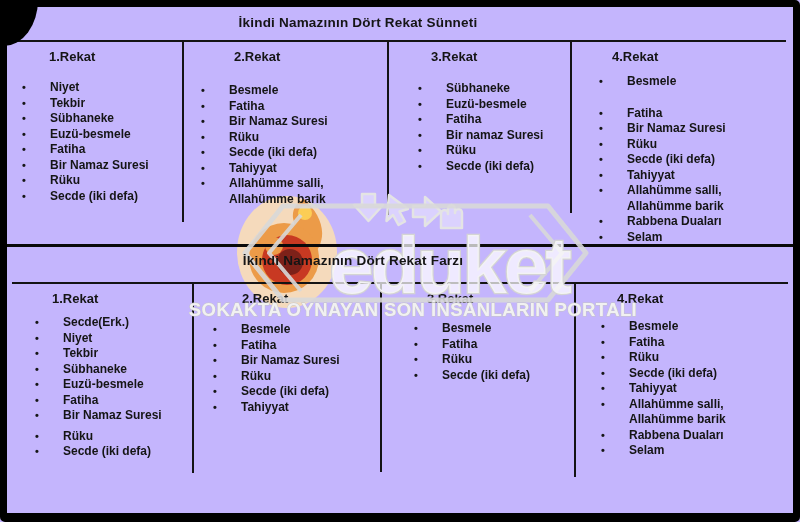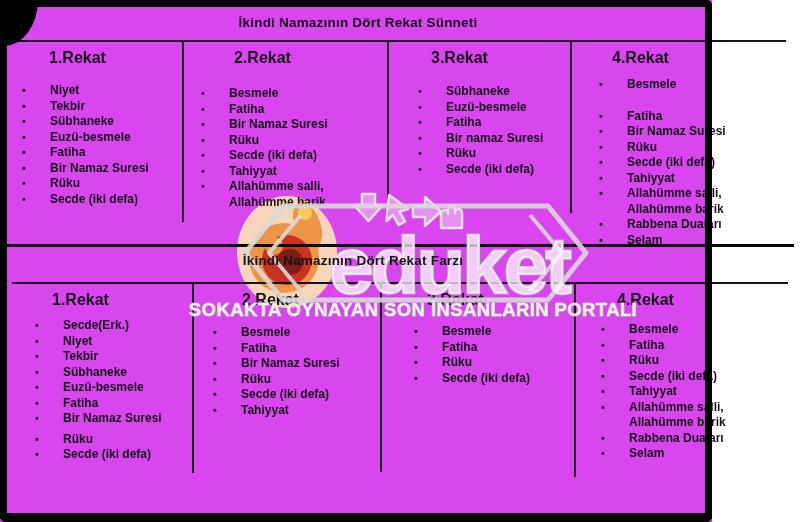--- a/index.html
+++ b/index.html
@@ -1,18 +1,18 @@
 <!DOCTYPE html>
 <html><head>
 <meta charset="utf-8">
 <style>
   * { margin:0; padding:0; box-sizing:border-box; }
   html,body { width:800px; height:522px; overflow:hidden; background:#fff;
               font-family:"Liberation Sans", sans-serif; }
-  .page { position:relative; width:712px; height:522px; background:#d946ef; color:#151515; }
+  .page { position:relative; width:800px; height:522px; background:#c4b5fd; color:#151515; }
 
   
   .flame   { position:absolute; top:0; left:0; z-index:0; pointer-events:none; }
   .content { position:absolute; inset:0; z-index:1; }
   .wm      { position:absolute; top:0; left:0; z-index:2; pointer-events:none; }
   .title.t-2 { z-index:3; }
   .frame { position:absolute; inset:0; z-index:5; pointer-events:none;
            border:7px solid #000; border-bottom-width:9px; border-radius:5px; }
   .blob  { position:absolute; top:0; left:0; z-index:6; width:38px; height:46px;
            background:#000; border-radius:0 0 90% 0 / 0 0 100% 0; pointer-events:none; }
@@ -40,21 +40,21 @@
   .col { position:absolute; }
   .c-t1-1 { left:14px;  width:168px; top:46px; }
   .c-t1-2 { left:184px; width:203px; top:46px; }
   .c-t1-3 { left:389px; width:181px; top:46px; }
   .c-t1-4 { left:572px; width:216px; top:46px; }
   .c-t2-1 { left:14px;  width:178px; top:288px; }
   .c-t2-2 { left:194px; width:186px; top:288px; }
   .c-t2-3 { left:382px; width:192px; top:288px; }
   .c-t2-4 { left:576px; width:212px; top:288px; }
 
-  .hdr { font-size:16px; font-weight:bold; padding-top:3px; }
+  .hdr { font-size:13px; font-weight:bold; padding-top:3px; }
   .c-t1-1 .hdr{margin-left:35px;} .c-t1-2 .hdr{margin-left:50px;}
   .c-t1-3 .hdr{margin-left:42px;} .c-t1-4 .hdr{margin-left:40px;}
   .c-t2-1 .hdr{margin-left:38px;} .c-t2-2 .hdr{margin-left:48px;}
   .c-t2-3 .hdr{margin-left:45px;} .c-t2-4 .hdr{margin-left:41px;}
 
   ul.lst { list-style:none; }
   .c-t1-1 ul{margin-top:16px; padding-left:8px;}
   .c-t1-2 ul{margin-top:19px; padding-left:17px;}
   .c-t1-3 ul{margin-top:17px; padding-left:29px;}
   .c-t1-4 ul{margin-top:10px; padding-left:27px;}

